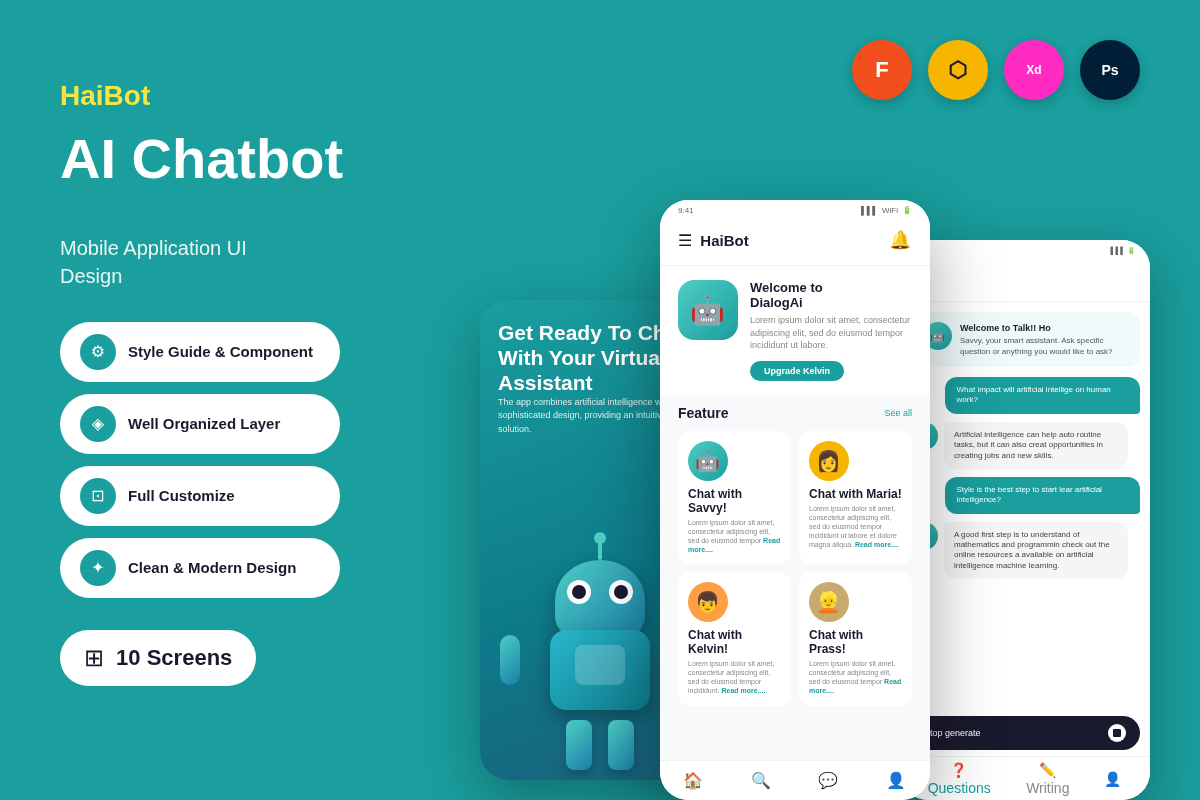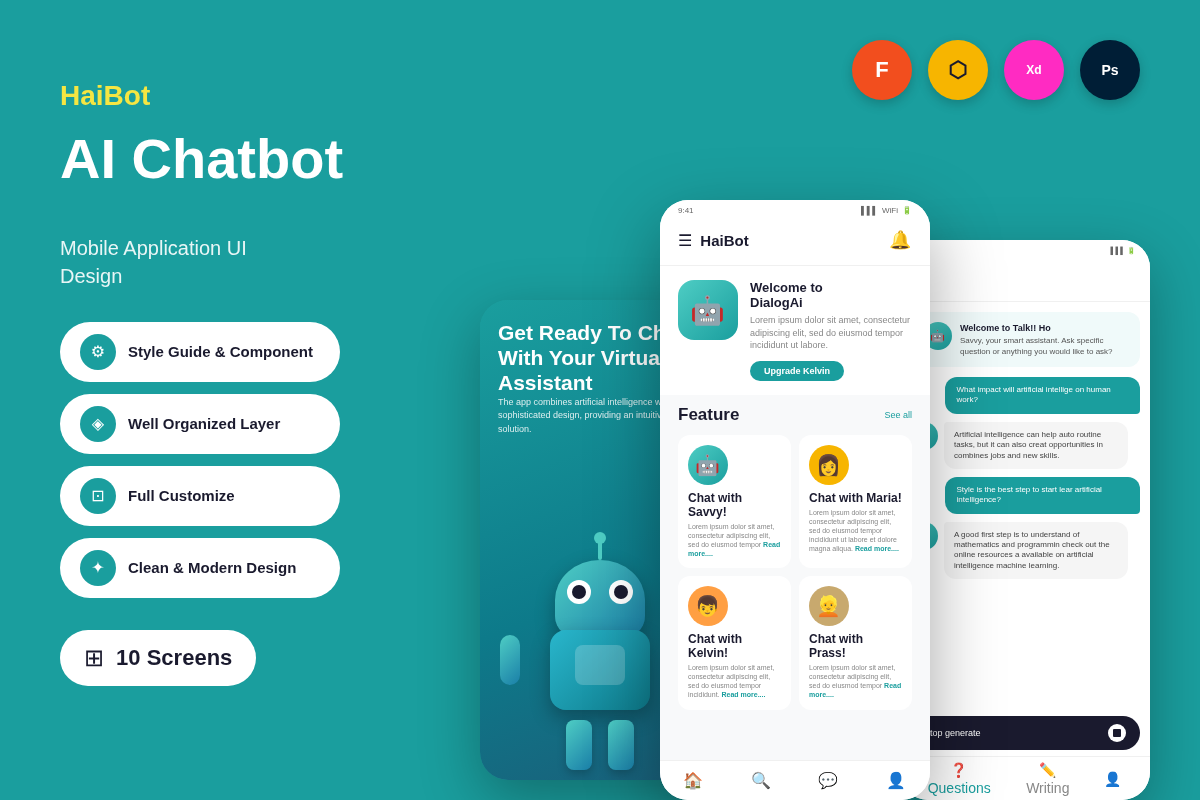--- a/index.html
+++ b/index.html
@@ -226,21 +226,21 @@
       padding: 10px 18px;
       background: #f8f9fa;
     }
     .feature-header {
       display: flex;
       justify-content: space-between;
       align-items: center;
       margin-bottom: 10px;
     }
     .feature-title {
-      font-size: 17px;
+      font-size: 14px;
       font-weight: 800;
       color: #1a1a2e;
     }
     .see-all {
       font-size: 9px;
       color: #1a9e9e;
     }
     .feature-grid {
       display: grid;
       grid-template-columns: 1fr 1fr;
@@ -605,21 +605,21 @@
       <div class="chat-welcome-text">
         <strong>Welcome to Talk!! Ho</strong><br>
         Savvy, your smart assistant. Ask specific question or anything you would like to ask?
       </div>
     </div>
 
     <div class="chat-messages">
       <div class="user-msg">What impact will artificial intellige on human work?</div>
       <div class="bot-reply">
         <div class="chat-bot-small">🤖</div>
-        <div class="bot-reply-bubble">Artificial intelligence can help auto routine tasks, but it can also creat opportunities in combines jobs and new skills.</div>
+        <div class="bot-reply-bubble">Artificial intelligence can help auto routine tasks, but it can also creat opportunities in creating jobs and new skills.</div>
       </div>
       <div class="user-msg">Style is the best step to start lear artificial intelligence?</div>
       <div class="bot-reply">
         <div class="chat-bot-small">🤖</div>
         <div class="bot-reply-bubble">A good first step is to understand of mathematics and programmin check out the online resources a available on artificial intelligence machine learning.</div>
       </div>
     </div>
 
     <div class="chat-input-area">
       <span class="chat-input-text">Stop generate</span>

